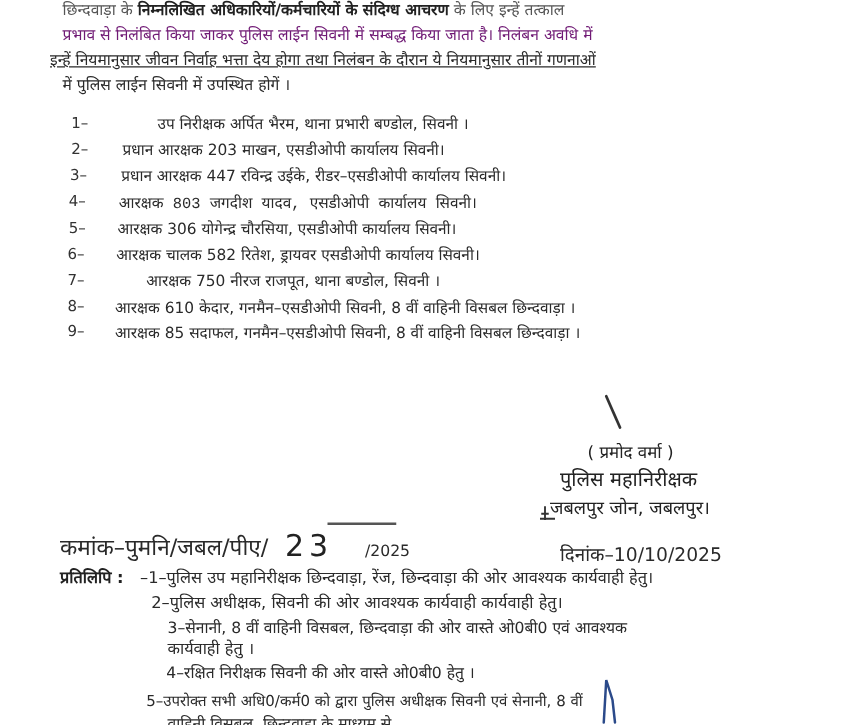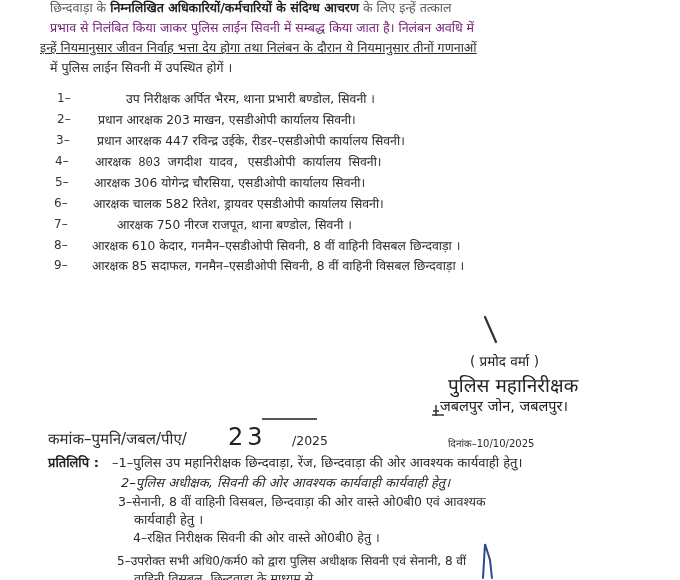--- a/index.html
+++ b/index.html
@@ -65,41 +65,41 @@
     <span class="list-num" style="left:54px; top:258px;">9–</span>
     <span class="list-text" style="left:92px; top:257px;">आरक्षक 85 सदाफल, गनमैन–एसडीओपी सिवनी, 8 वीं वाहिनी विसबल छिन्दवाड़ा ।</span>
   </div>
 </div>
 
 <div>
   <svg style="position:absolute; left:483px; top:315px;" width="16" height="30" viewBox="0 0 16 30">
     <path d="M2 2 L13 27" stroke="#333" stroke-width="2.2" fill="none" stroke-linecap="round"></path>
   </svg>
   <div class="sig" style="left:470px; top:352px;">( प्रमोद वर्मा )</div>
-  <div class="sig" style="left:448px; top:372px; font-size:19px;">पुलिस महानिरीक्षक</div>
+  <div class="sig" style="left:448px; top:372px; font-size:16px;">पुलिस महानिरीक्षक</div>
   <div class="sig" style="left:440px; top:395px; font-size:14.5px;">जबलपुर जोन, जबलपुर।</div>
   <svg style="position:absolute; left:430px; top:403px;" width="16" height="16" viewBox="0 0 16 16">
     <path d="M6 2 L6 13 M2 12 L14 12 M3 8 L9 8" stroke="#333" stroke-width="1.5" fill="none"></path>
   </svg>
 </div>
 
 <div class="stroke" style="left:262px; top:418px; width:55px; height:1.5px; background:#555;"></div>
 
 <div>
-  <span class="line" style="left:48px; top:431px; font-size:15px;">कमांक–पुमनि/जबल/पीए/</span>
+  <span class="line" style="left:48px; top:431px; font-size:18px;">कमांक–पुमनि/जबल/पीए/</span>
   <span class="hand" style="left:228px; top:423px; font-size:24px; letter-spacing:4px; color:#222;">23</span>
   <span class="line" style="left:292px; top:433px; font-size:12.5px;">/2025</span>
-  <span class="line" style="left:448px; top:436px; font-size:10px;">दिनांक–10/10/2025</span>
+  <span class="line" style="left:448px; top:436px; font-size:15px;">दिनांक–10/10/2025</span>
 </div>
 
 <div>
   <span class="line bold" style="left:48px; top:455px; font-size:13px;">प्रतिलिपि :</span>
   <span class="line" style="left:112px; top:455px; font-size:13px;">–1–पुलिस उप महानिरीक्षक छिन्दवाड़ा, रेंज, छिन्दवाड़ा की ओर आवश्यक कार्यवाही हेतु।</span>
-  <span class="line" style="left:121px; top:475px; font-size:13px;font-style:italic;">2–पुलिस अधीक्षक, सिवनी की ओर आवश्यक कार्यवाही कार्यवाही हेतु।</span>
-  <span class="line" style="left:118px; top:494px; font-size:12.5px;">3–सेनानी, 8 वीं वाहिनी विसबल, छिन्दवाड़ा की ओर वास्ते ओ0बी0 एवं आवश्यक</span>
+  <span class="line" style="left:121px; top:475px; font-size:13px;">2–पुलिस अधीक्षक, सिवनी की ओर आवश्यक कार्यवाही कार्यवाही हेतु।</span>
+  <span class="line" style="left:134px; top:494px; font-size:12.5px;">3–सेनानी, 8 वीं वाहिनी विसबल, छिन्दवाड़ा की ओर वास्ते ओ0बी0 एवं आवश्यक</span>
   <span class="line" style="left:134px; top:512px; font-size:13px;">कार्यवाही हेतु ।</span>
   <span class="line" style="left:117px; top:530px; font-size:12.5px;margin-left:16px;">4–रक्षित निरीक्षक सिवनी की ओर वास्ते ओ0बी0 हेतु ।</span>
   <span class="line" style="left:117px; top:553px; font-size:12px;">5–उपरोक्त सभी अधि0/कर्म0 को द्वारा पुलिस अधीक्षक सिवनी एवं सेनानी, 8 वीं</span>
   <span class="line" style="left:134px; top:571px; font-size:12.5px;">वाहिनी विसबल, छिन्दवाड़ा के माध्यम से</span>
   <svg style="position:absolute; left:478px; top:540px;" width="20" height="40" viewBox="0 0 20 40">
     <path d="M5 38 L7 4 L12 20 L14 38" stroke="#2b4a8a" stroke-width="2" fill="none" stroke-linecap="round"></path>
   </svg>
 </div>
 
 </body></html>

